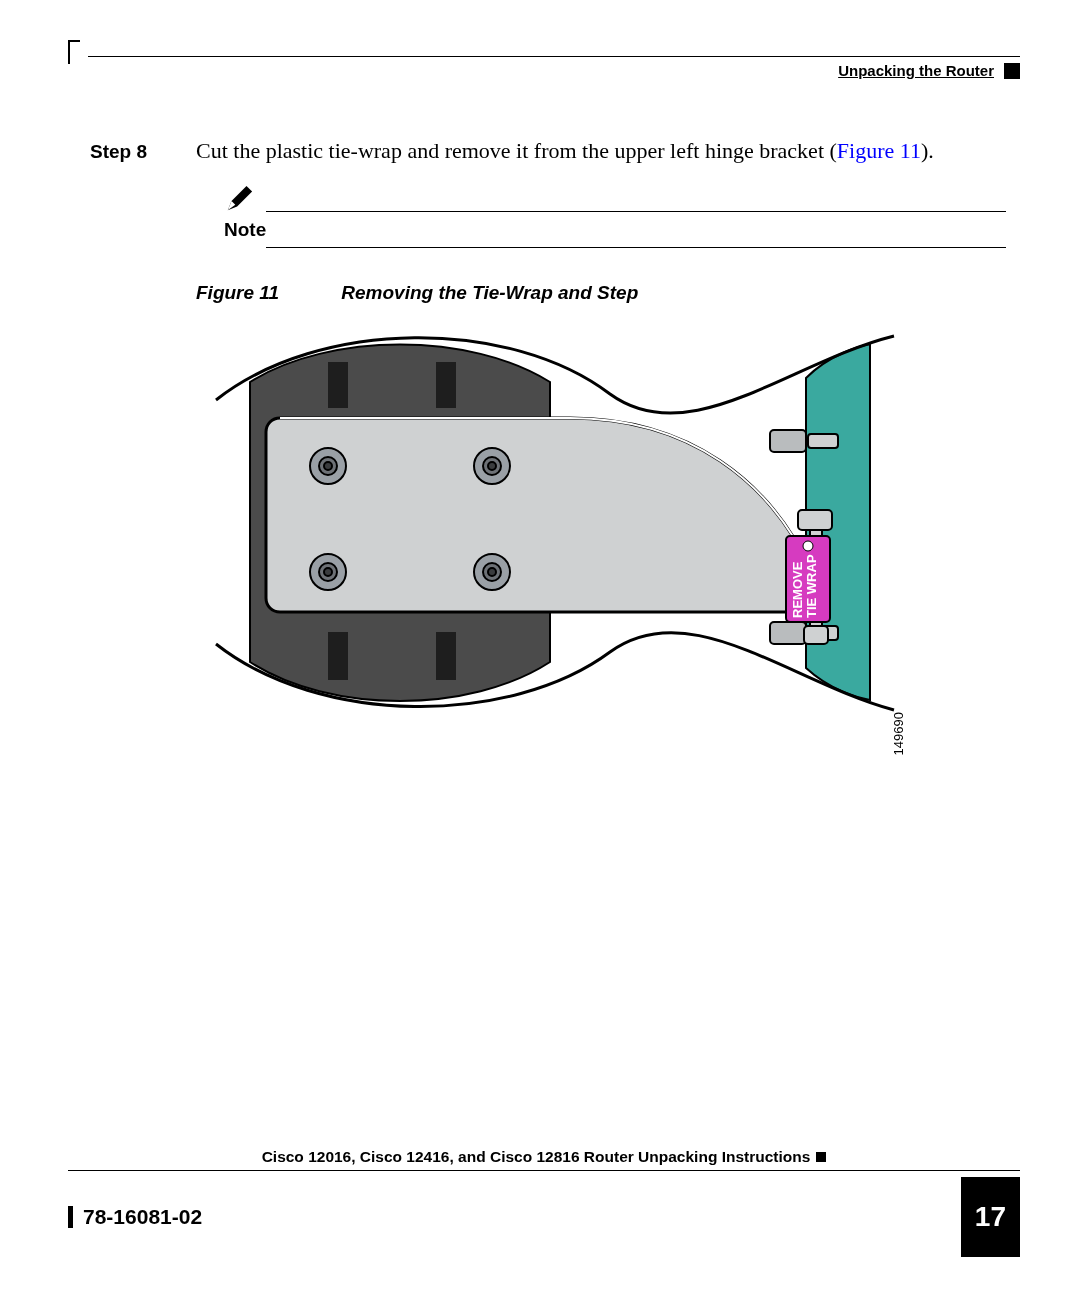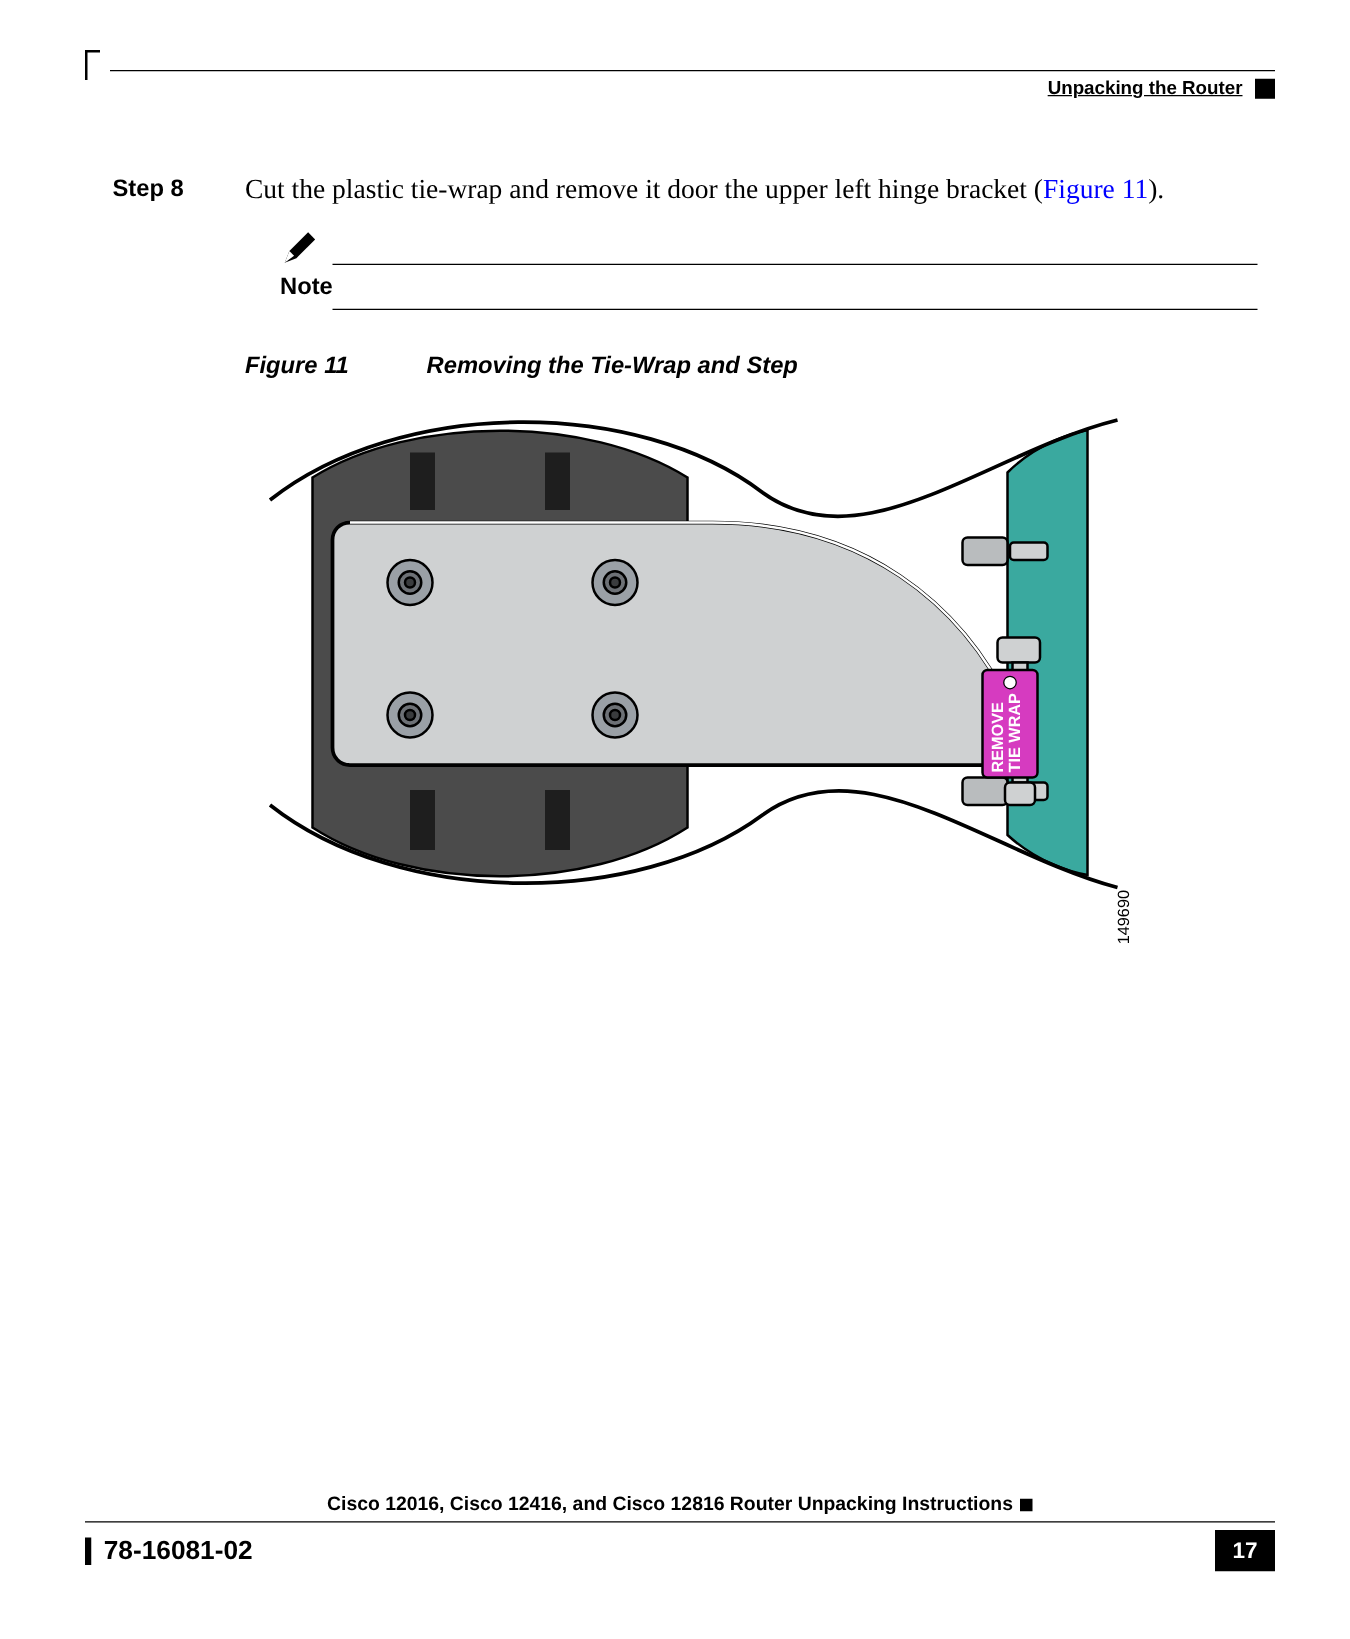--- a/index.html
+++ b/index.html
@@ -141,22 +141,22 @@
     font-weight: 700;
     font-size: 21px;
   }
   .footer-left-bar {
     width: 5px; height: 22px; background: #000;
   }
   .page-num-box {
     background: #000; color: #fff;
     font-family: Arial, Helvetica, sans-serif;
     font-weight: 700;
-    font-size: 18px;
-    padding: 6px 14px;
+    font-size: 28px;
+    padding: 24px 14px;
   }
   .footer-end-sq {
     width: 10px; height: 10px; background: #000; margin-left: 6px;
     align-self: center;
   }
 </style>
 </head>
 <body>
 
 <div class="page">
@@ -166,21 +166,21 @@
   <div class="header-right">
     <span>Unpacking the Router</span>
     <span class="header-square"></span>
   </div>
 
   <div class="content">
 
     <div class="step-row">
       <div class="step-label">Step 8</div>
       <div class="step-body">
-        <span>Cut the plastic tie-wrap and remove it door the upper left hinge bracket (</span><span class="xref">Figure 11</span><span>).</span>
+        <span>Cut the plastic tie-wrap and remove it from the upper left hinge bracket (</span><span class="xref">Figure 11</span><span>).</span>
       </div>
     </div>
 
     <div class="note-block">
       <div class="note-top">
         <svg class="pencil" viewBox="0 0 32 32">
           <polygon points="4,28 8,18 24,2 30,8 14,24" fill="#000"></polygon>
           <polygon points="4,28 8,18 12,22" fill="#fff"></polygon>
         </svg>
       </div>

